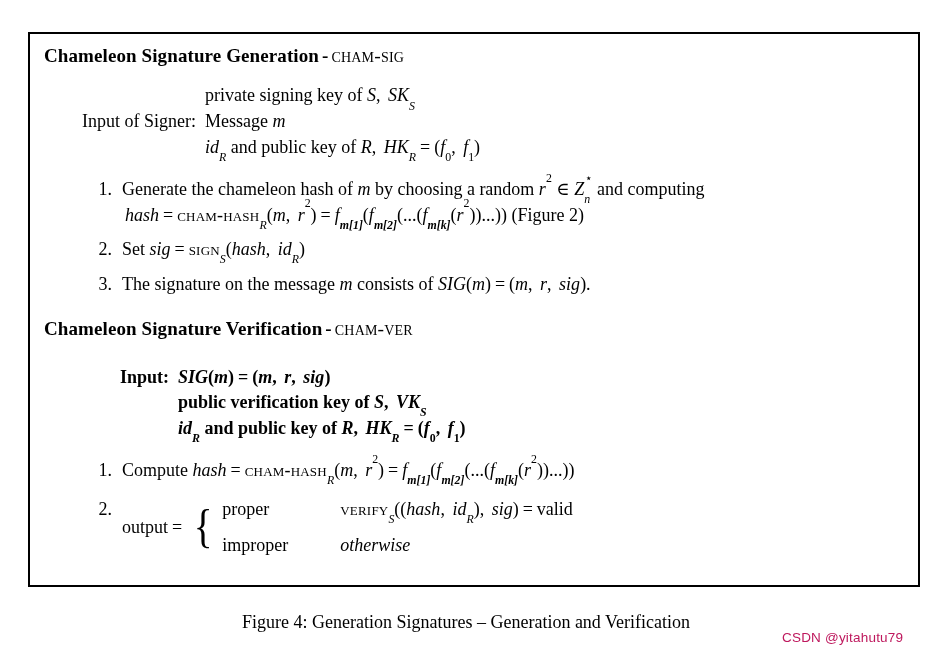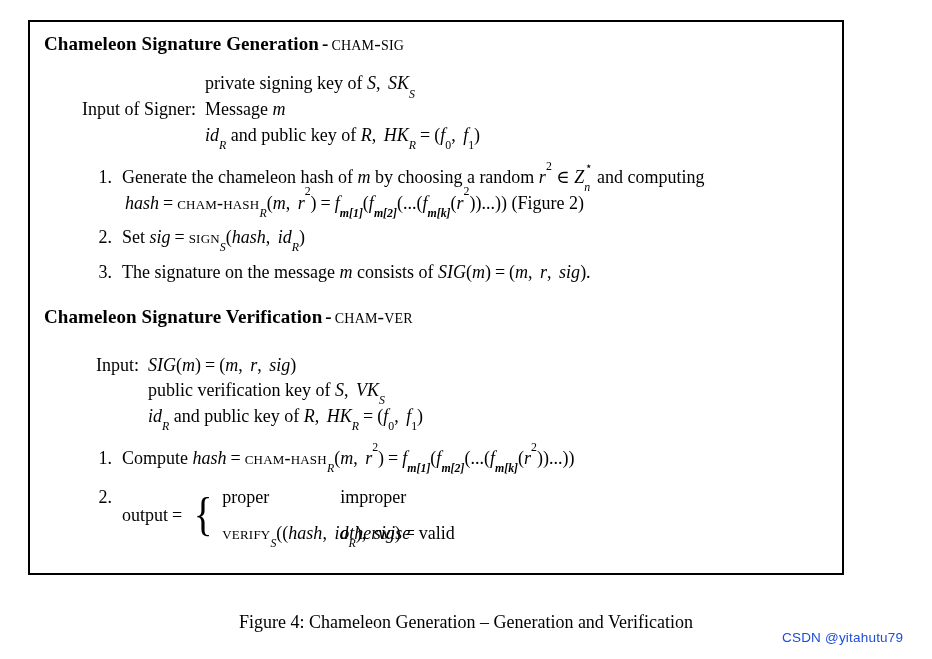--- a/index.html
+++ b/index.html
@@ -13,22 +13,22 @@
     position: relative;
     font-family: "Liberation Serif", "DejaVu Serif", serif;
     color: #000000;
     overflow: hidden;
   }
 
   
   #figure-box {
     position: absolute;
     left: 28px;
-    top: 20px;
-    width: 816px;
+    top: 32px;
+    width: 892px;
     height: 555px;
     border: 2px solid #000000;
     box-sizing: border-box;
     background: #ffffff;
   }
 
   .inner {
     padding: 11px 14px 0 14px;
   }
 
@@ -146,21 +146,21 @@
     white-space: nowrap;
   }
 
   
   #watermark {
     position: absolute;
     left: 782px;
     top: 630px;
     font-family: "Liberation Sans", "DejaVu Sans", sans-serif;
     font-size: 13.5px;
-    color: #1d4ed8;
+    color: #be185d;
     white-space: nowrap;
     letter-spacing: .2px;
   }
 </style>
 </head>
 <body>
 
 <div id="figure-box">
   <div class="inner">
 
@@ -205,21 +205,21 @@
         <span class="step-body">
           <span class="step-line">The signature on the message <span class="mi">m</span> consists of <span class="mi">SIG</span>(<span class="mi">m</span>)<span class="eq">=</span>(<span class="mi">m</span><span class="cm">,</span> <span class="mi">r</span><span class="cm">,</span> <span class="mi">sig</span>).</span>
         </span>
       </div>
     </div>
 
     <div class="proc-head" style="margin-top:21px; margin-bottom:24px;">
       <span>Chameleon Signature Verification</span><span class="dash">-</span><span class="sc">cham-ver</span>
     </div>
 
-    <div class="input-block" style="margin-left:52px; margin-bottom:17px;">
+    <div class="input-block" style="margin-left:76px; margin-bottom:17px;font-weight:bold;">
       <div class="input-row">
         <span class="input-label">Input:</span>
         <span class="input-val"><span class="mi">SIG</span>(<span class="mi">m</span>)<span class="eq">=</span>(<span class="mi">m</span><span class="cm">,</span> <span class="mi">r</span><span class="cm">,</span> <span class="mi">sig</span>)</span>
       </div>
       <div class="input-row">
         <span class="input-label hidden">Input:</span>
         <span class="input-val">public verification key of <span class="mi">S</span><span class="cm">,</span> <span class="mi">VK</span><sub class="mi">S</sub></span>
       </div>
       <div class="input-row">
         <span class="input-label hidden">Input:</span>
@@ -238,27 +238,27 @@
 
       <div class="step">
         <span class="step-num">2.</span>
         <span class="step-body">
           <div class="cases-row">
             <span>output</span>
             <span class="eq">=</span>
             <span class="brace">{</span>
             <div class="cases-grid">
               <div>proper</div>
+              <div><span class="mop">verify</span><sub class="mi">S</sub>((<span class="mi">hash</span><span class="cm">,</span> <span class="mi">id</span><sub class="mi">R</sub>)<span class="cm">,</span> <span class="mi">sig</span>)<span class="eq">=</span>valid</div>
               <div>improper</div>
-              <div><span class="mop">verify</span><sub class="mi">S</sub>((<span class="mi">hash</span><span class="cm">,</span> <span class="mi">id</span><sub class="mi">R</sub>)<span class="cm">,</span> <span class="mi">sig</span>)<span class="eq">=</span>valid</div>
               <div><span class="mi">otherwise</span></div>
             </div>
           </div>
         </span>
       </div>
     </div>
 
   </div>
 </div>
 
-<div id="caption">Figure 4: Chameleon Generation – Generation and Verification</div>
+<div id="caption">Figure 4: Generation Signatures – Generation and Verification</div>
 
 <div id="watermark">CSDN @yitahutu79</div>
 
 </body></html>

